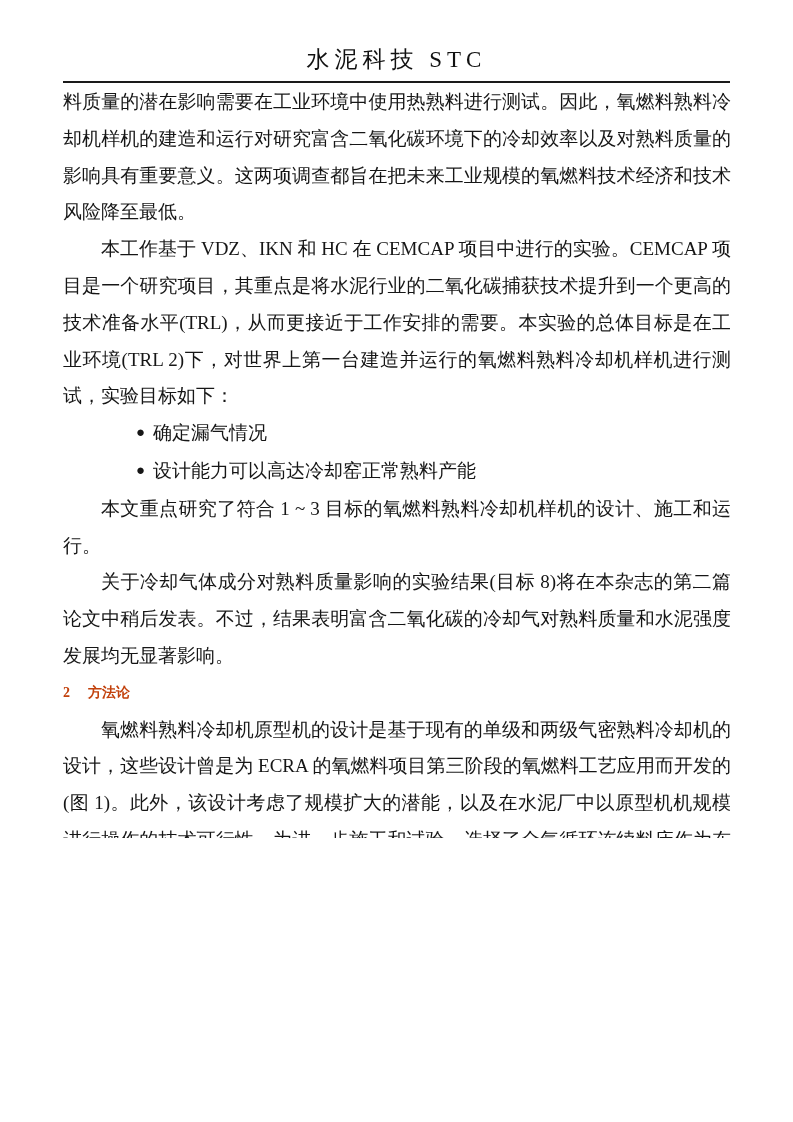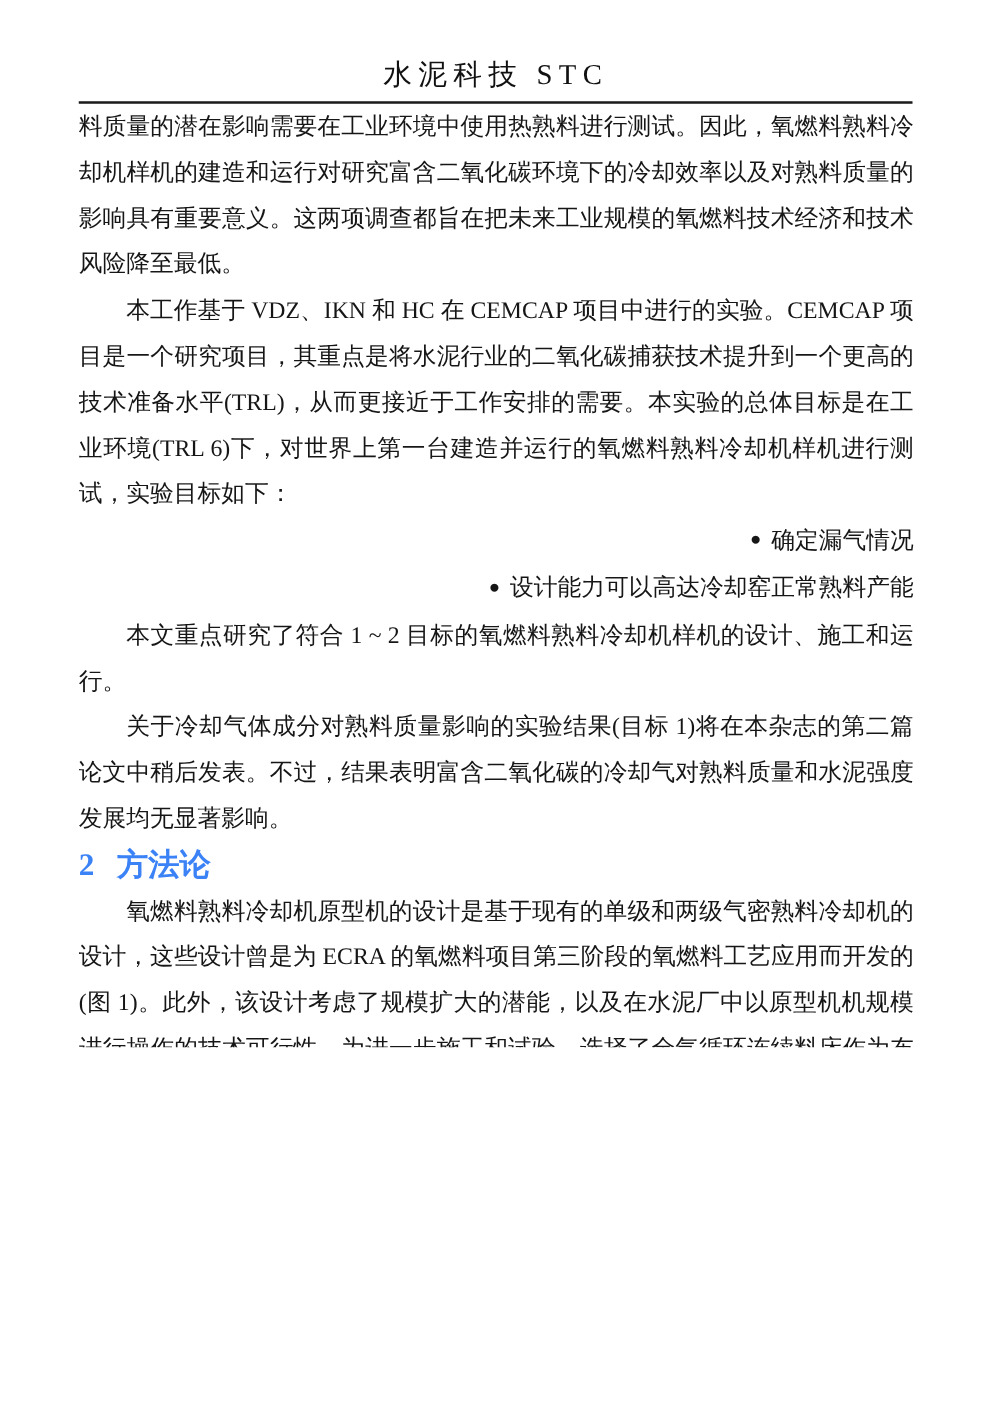--- a/index.html
+++ b/index.html
@@ -50,36 +50,36 @@
   p.indent {
     text-indent: 2em;
   }
   ul.objectives {
     margin: 0;
     padding: 0;
     list-style: none;
   }
   ul.objectives li {
     padding-left: 73px;
-    text-align: right;
+    text-align: left;
   }
   .bullet {
     font-size: 15px;
     margin-right: 8px;
     position: relative;
     top: -2px;
   }
   h2.section-heading {
     margin: 0;
     padding: 0;
-    font-size: 25px;
+    font-size: 14px;
     font-weight: bold;
     line-height: 36.8px;
     text-align: left;
-    color: #3b82f6;
+    color: #c2410c;
   }
   .sec-num {
     margin-right: 18px;
   }
   
   .footer-rule {
     position: absolute;
     left: 62px;
     right: 62px;
     top: 1034px;
@@ -114,34 +114,34 @@
 
   <div class="header">
     <div class="journal-title">水泥科技 STC</div>
     <div class="header-rule"></div>
   </div>
 
   <div class="content">
 
     <p class="para">料质量的潜在影响需要在工业环境中使用热熟料进行测试。因此，氧燃料熟料冷却机样机的建造和运行对研究富含二氧化碳环境下的冷却效率以及对熟料质量的影响具有重要意义。这两项调查都旨在把未来工业规模的氧燃料技术经济和技术风险降至最低。</p>
 
-    <p class="para indent">本工作基于 VDZ、IKN 和 HC 在 CEMCAP 项目中进行的实验。CEMCAP 项目是一个研究项目，其重点是将水泥行业的二氧化碳捕获技术提升到一个更高的技术准备水平(TRL)，从而更接近于工作安排的需要。本实验的总体目标是在工业环境(TRL 6)下，对世界上第一台建造并运行的氧燃料熟料冷却机样机进行测试，实验目标如下：</p>
+    <p class="para indent">本工作基于 VDZ、IKN 和 HC 在 CEMCAP 项目中进行的实验。CEMCAP 项目是一个研究项目，其重点是将水泥行业的二氧化碳捕获技术提升到一个更高的技术准备水平(TRL)，从而更接近于工作安排的需要。本实验的总体目标是在工业环境(TRL 2)下，对世界上第一台建造并运行的氧燃料熟料冷却机样机进行测试，实验目标如下：</p>
 
     <ul class="objectives">
       <li>
         <span class="bullet">●</span><span>确定漏气情况</span>
       </li>
       <li>
         <span class="bullet">●</span><span>设计能力可以高达冷却窑正常熟料产能</span>
       </li>
     </ul>
 
-    <p class="para indent">本文重点研究了符合 1 ~ 2 目标的氧燃料熟料冷却机样机的设计、施工和运行。</p>
+    <p class="para indent">本文重点研究了符合 1 ~ 3 目标的氧燃料熟料冷却机样机的设计、施工和运行。</p>
 
-    <p class="para indent">关于冷却气体成分对熟料质量影响的实验结果(目标 1)将在本杂志的第二篇论文中稍后发表。不过，结果表明富含二氧化碳的冷却气对熟料质量和水泥强度发展均无显著影响。</p>
+    <p class="para indent">关于冷却气体成分对熟料质量影响的实验结果(目标 8)将在本杂志的第二篇论文中稍后发表。不过，结果表明富含二氧化碳的冷却气对熟料质量和水泥强度发展均无显著影响。</p>
 
     <h2 class="section-heading">
       <span class="sec-num">2</span><span class="sec-title">方法论</span>
     </h2>
 
     <p class="para indent">氧燃料熟料冷却机原型机的设计是基于现有的单级和两级气密熟料冷却机的设计，这些设计曾是为 ECRA 的氧燃料项目第三阶段的氧燃料工艺应用而开发的(图 1)。此外，该设计考虑了规模扩大的潜能，以及在水泥厂中以原型机机规模进行操作的技术可行性。为进一步施工和试验，选择了全气循环连续料床作为布置方案。热熟料的使用和原型机的正确尺寸对于适当的实验结果的放大是必不可少的。因此，选择了将热熟料从运行的回转窑送入原型机样机的方案。原型机样机在德国汉诺威的海德堡水泥厂进行安装，设计能力可以高达冷却窑正常熟料产能</p>
 
   </div>
 
   <div class="footer-rule"></div>

